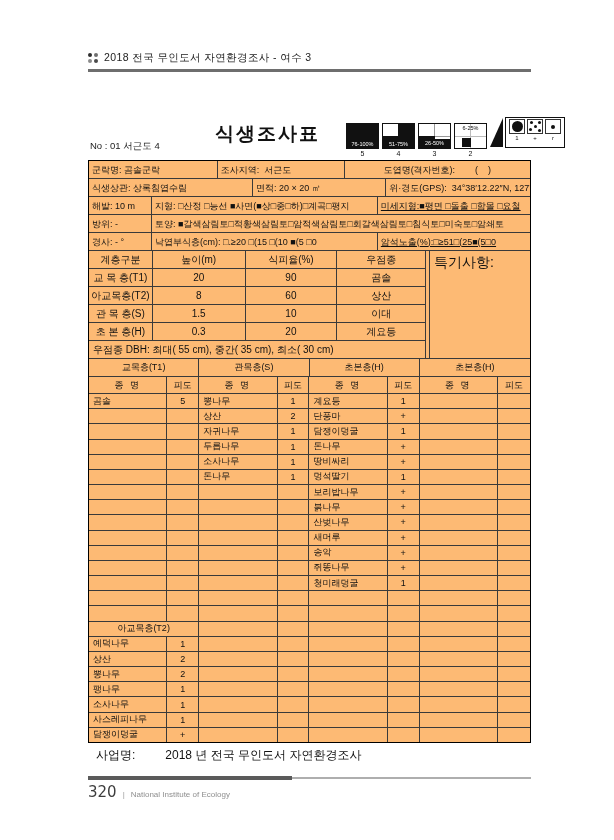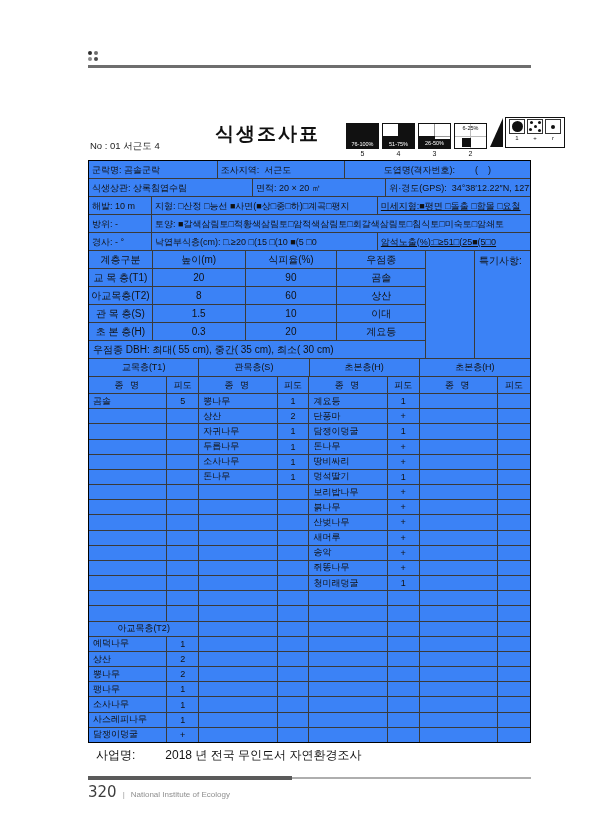--- a/index.html
+++ b/index.html
@@ -46,42 +46,42 @@
   .lg-sym { display:flex; border:1.5px solid #111; padding:1px 2px; height:31px; box-sizing:border-box; margin-bottom:9px; }
   .lg-sym-item { display:flex; flex-direction:column; align-items:center; margin:0 1px; }
   .lg-mini { width:16px; height:15px; border:1px solid #333; box-sizing:border-box; display:flex; align-items:center; justify-content:center; position:relative; background:#fff; }
   .dot-big { width:11px; height:11px; background:#111; border-radius:50%; }
   .dot-five { width:3px; height:3px; background:#111; border-radius:50%;
     box-shadow:-4px -4px 0 #111, 4px -4px 0 #111, -5px 3px 0 #111, 4px 4px 0 #111; }
   .dot-small { width:4px; height:4px; background:#111; border-radius:50%; }
   .lg-sym-label { font-size:6px; line-height:7px; margin-top:1px; }
 
   
-  .form { position:absolute; left:88px; top:160px; width:441px; border:1.5px solid #000; background:#3b82f6; }
+  .form { position:absolute; left:88px; top:160px; width:441px; border:1.5px solid #000; background:#fdba74; }
   .frow { display:flex; height:18px; border-bottom:1px solid #3a3a3a; box-sizing:border-box; }
   .cell { box-sizing:border-box; border-right:1px solid #3a3a3a; padding:2.5px 3px 0 3px;
     font-size:9px; line-height:12px; white-space:pre; overflow:hidden; }
   .cell.last { border-right:none; }
   .cell.center { text-align:center; }
   .r1c1{width:29.2%;} .r1c2{width:28.8%;} .r1c3{width:42%;}
   .r2c1{width:37.2%;} .r2c2{width:30.2%;} .r2c3{width:32.6%;}
   .r3c1{width:14.3%;} .r3c2{width:51.2%;} .r3c3{width:34.5%;text-decoration:underline;}
   .r4c1{width:14.3%;} .r4c2{width:85.7%;}
 
   .layer-sec { display:flex; height:108px; border-bottom:1px solid #3a3a3a; box-sizing:border-box; }
   .layer-left { width:337px; border-right:1px solid #3a3a3a; box-sizing:border-box; display:flex; flex-direction:column; }
   .lrow { display:flex; flex:1; border-bottom:1px solid #3a3a3a; box-sizing:border-box; }
   .lrow.lastrow { border-bottom:none; }
   .lcell { box-sizing:border-box; border-right:1px solid #3a3a3a; display:flex; align-items:center; justify-content:center;
     font-size:10px; white-space:pre; overflow:hidden; }
   .lcell.last { border-right:none; }
   .lc1{width:19%;} .lc2{width:27.6%;} .lc3{width:27.3%;} .lc4{width:26.1%;}
   .dbh-cell { width:100%; justify-content:flex-start; padding-left:4px; }
   .layer-gap { width:3px; }
-  .layer-notes { flex:1; border-left:1px solid #3a3a3a; box-sizing:border-box; font-size:10px; padding:3px 4px;margin-left:45px; }
+  .layer-notes { flex:1; border-left:1px solid #3a3a3a; box-sizing:border-box; font-size:14px; padding:3px 4px; }
 
   .sp-ghead { display:flex; height:18px; border-bottom:1px solid #3a3a3a; box-sizing:border-box; }
   .sp-gcell { width:25%; box-sizing:border-box; border-right:1px solid #3a3a3a; display:flex; align-items:center; justify-content:center; font-size:9px; }
   .sp-gcell:last-child { border-right:none; }
   .sp-subhead { display:flex; height:17px; border-bottom:1px solid #3a3a3a; box-sizing:border-box; }
   .sh-name { width:17.75%; box-sizing:border-box; border-right:1px solid #3a3a3a; display:flex; align-items:center; justify-content:center; font-size:9px; letter-spacing:2px; }
   .sh-cov { width:7.25%; box-sizing:border-box; border-right:1px solid #3a3a3a; display:flex; align-items:center; justify-content:center; font-size:9px; }
   .sp-subhead .sh-cov:last-child { border-right:none; }
   #species-rows { height:348px; display:flex; flex-direction:column; }
   .sp-row { display:flex; flex:1; border-bottom:1px solid #3a3a3a; box-sizing:border-box; }
@@ -110,20 +110,21 @@
 <div class="page">
 
   <div class="doc-header">
     <div class="doc-header-row">
       <span class="logo-dots">
           <i></i>
           <i></i>
           <i></i>
           <i></i>
         </span>
+      <span class="doc-header-title">2018 전국 무인도서 자연환경조사 - 여수 3</span>
     </div>
     <div class="doc-header-rule"></div>
   </div>
 
   <div class="info">
     <div>No : 01 서근도 4</div>
     <div>조사일자 : 2018 년 7 월 11 일</div>
     <div>조사자: 이남주, 김갑식</div>
   </div>
 

